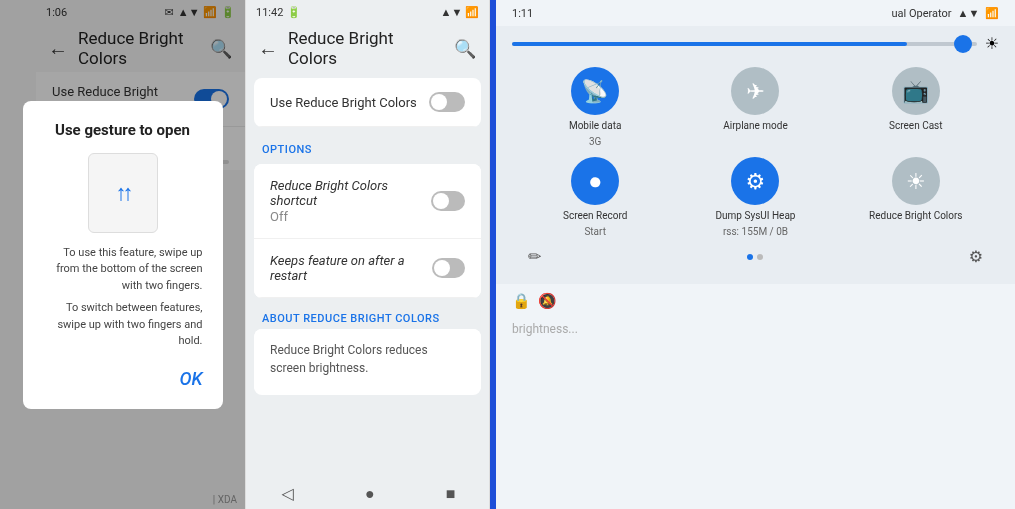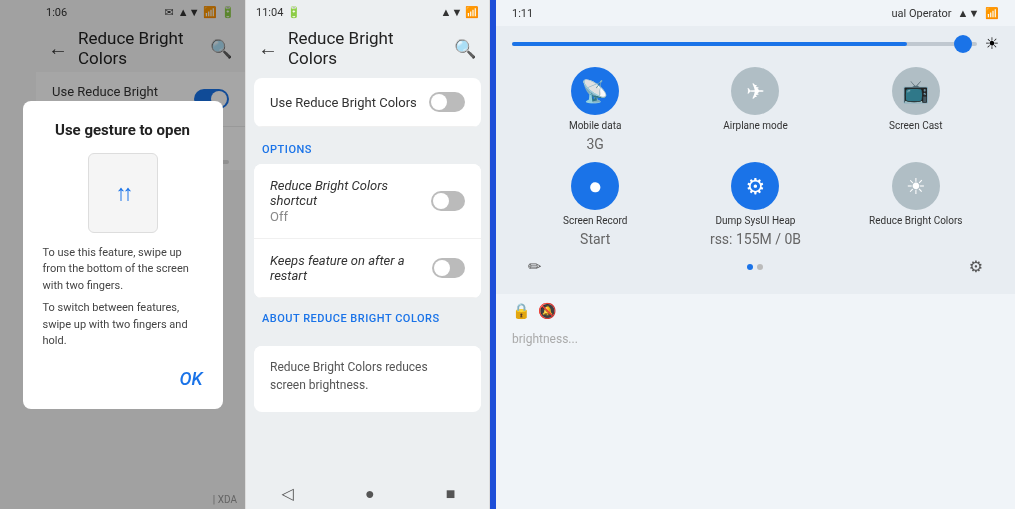--- a/index.html
+++ b/index.html
@@ -180,21 +180,21 @@
     }
     .gesture-arrows {
       font-size: 22px;
       color: #1a73e8;
       letter-spacing: -4px;
     }
     .panel1 .dialog-box .dialog-text {
       font-size: 11px;
       color: #444;
       line-height: 1.5;
-      text-align: left;
+      text-align: right;
       margin-bottom: 6px;
     }
     .panel1 .dialog-box .dialog-ok {
       align-self: flex-end;
       font-size: 18px;
       color: #1a73e8;
       font-weight: 500;
       cursor: pointer;
       margin-top: 12px;
       font-style: italic;
@@ -287,21 +287,21 @@
       font-size: 13px;
       color: #333;
       font-style: italic;
     }
     .panel2 .option-row .option-info .option-sub {
       font-size: 13px;
       color: #888;
       margin-top: 1px;
     }
     .panel2 .about-section {
-      padding: 10px 16px 21px;
+      padding: 10px 16px 4px;
       font-size: 11px;
       color: #1a73e8;
       font-weight: 500;
       letter-spacing: 0.5px;
       background: #eceff1;
       margin-top: 4px;
     }
     .panel2 .about-text {
       background: #fff;
       margin: 0 0 6px;
@@ -397,21 +397,21 @@
     }
     .qs-tile-icon.active { background: #1a73e8; }
     .qs-tile-icon.inactive { background: #b0bec5; }
     .qs-tile-label {
       font-size: 10px;
       color: #333;
       text-align: center;
       line-height: 1.3;
     }
     .qs-tile-sub {
-      font-size: 14px;
+      font-size: 10px;
       color: #666;
       text-align: center;
     }
     .panel3 .qs-actions {
       display: flex;
       align-items: center;
       justify-content: space-between;
       padding: 10px 16px 6px;
     }
     .qs-action-icon { font-size: 16px; color: #555; cursor: pointer; }
@@ -482,21 +482,21 @@
     </div>
   </div>
 
   <div class="xda-watermark">| XDA</div>
 </div>
 
 <div class="phone-panel panel2" style="position:relative;">
 
   <div class="status-bar">
     <div class="status-left">
-      <span>11:04</span>
+      <span>11:42</span>
       <span>🔋</span>
     </div>
     <div class="status-right">
       <span>▲▼</span>
       <span>📶</span>
     </div>
   </div>
 
   <div class="toolbar">
     <span class="back-icon">←</span>

